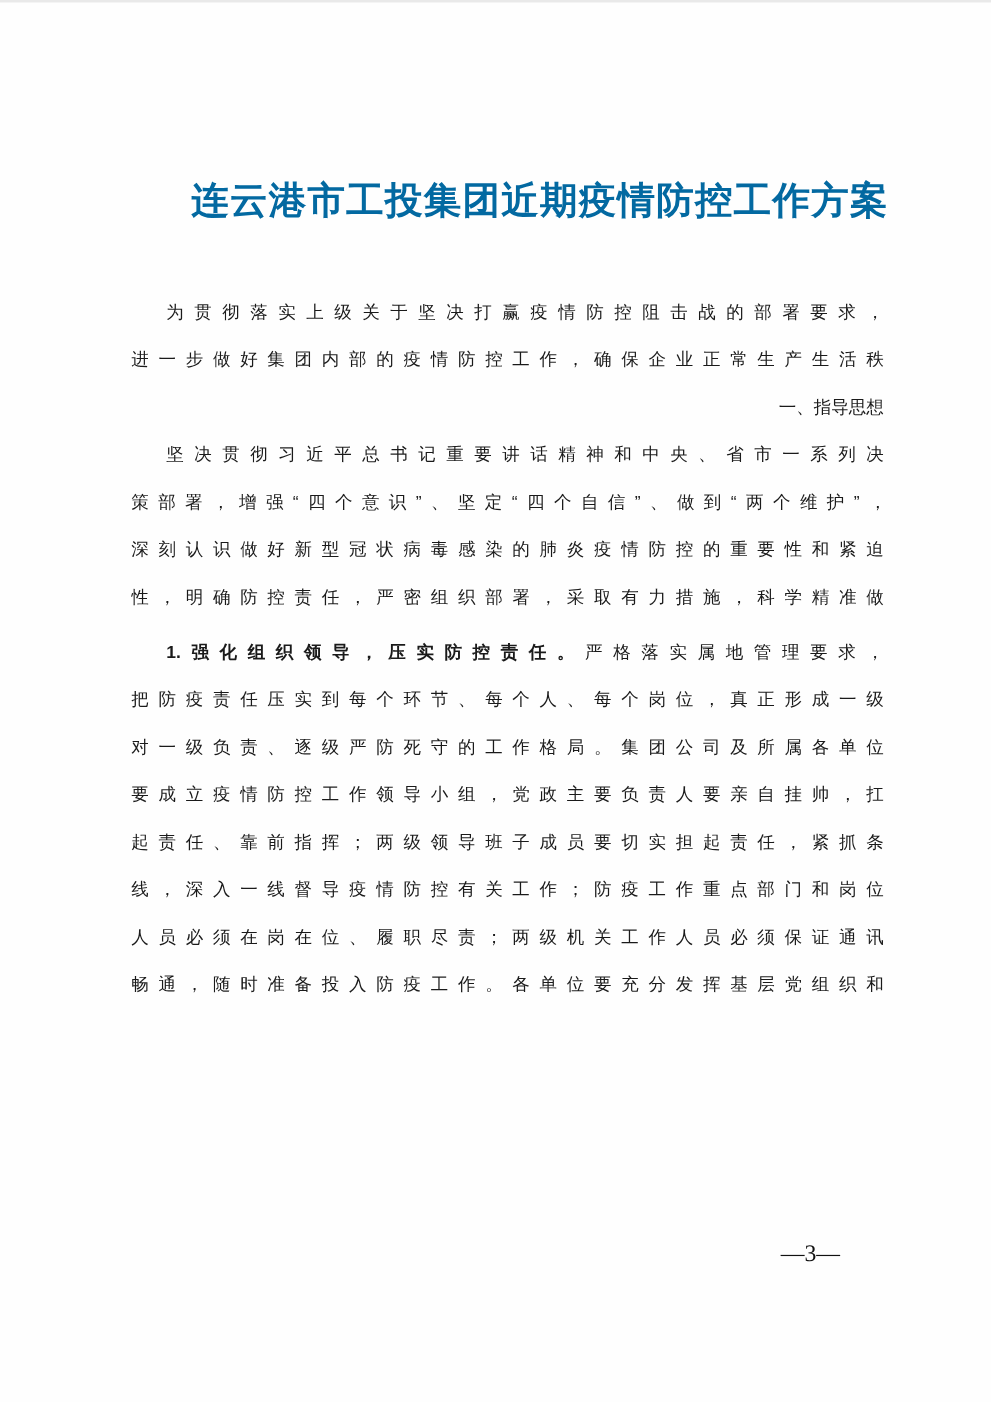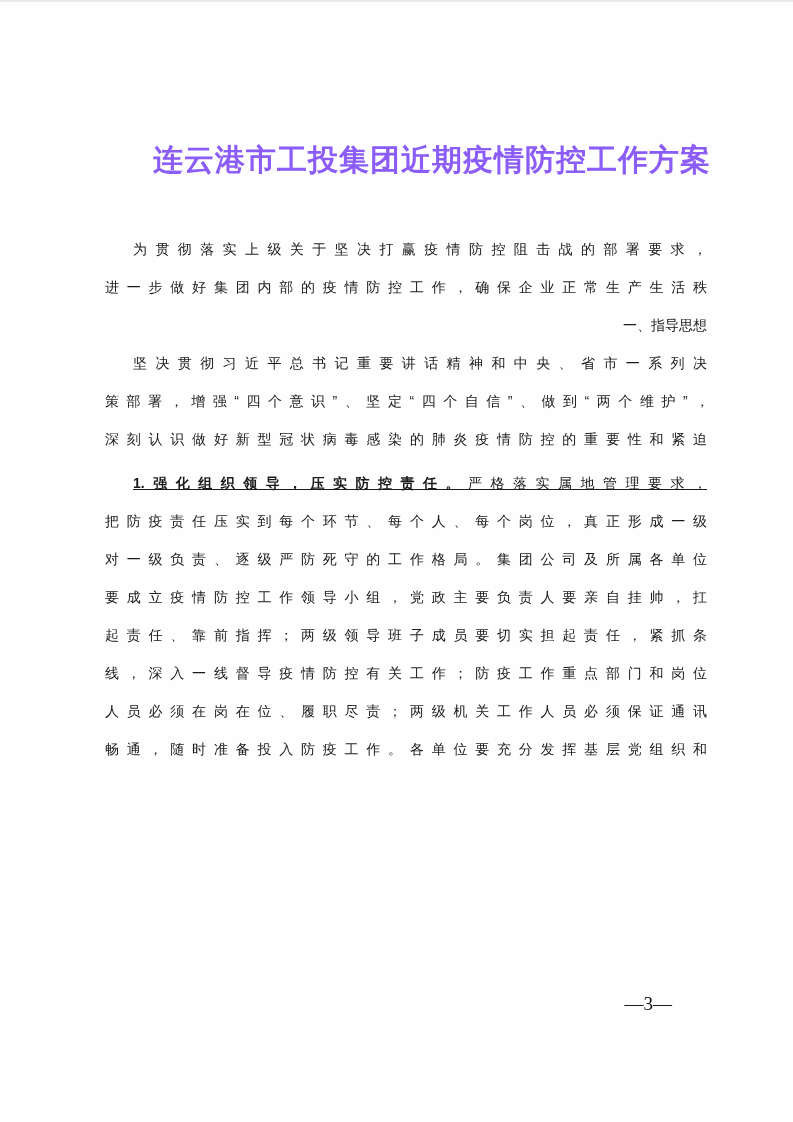--- a/index.html
+++ b/index.html
@@ -24,21 +24,21 @@
     left: 105px;
     width: 602px;
     margin: 0;
     padding: 0 0 0 48px;
     box-sizing: border-box;
     text-align: center;
     font-size: 30px;
     font-weight: 600;
     letter-spacing: 1px;
     white-space: nowrap;
-    color: #8b5cf6;
+    color: #0369a1;
   }
   .body-text {
     position: absolute;
     left: 105px;
     top: 228px;
     width: 602px;
     font-size: 14px;
     line-height: 38px;
     color: #1a1a1a;
   }
@@ -47,21 +47,21 @@
     overflow: hidden;
     white-space: nowrap;
   }
   .line.justify {
     white-space: normal;
     text-align: justify;
     text-align-last: justify;
   }
   .line.indent { text-indent: 2em; text-align: right; }
   .line.tight  { letter-spacing: -2.2px; }
-  .line.gap    { margin-top: 6px; text-decoration: underline; }
+  .line.gap    { margin-top: 6px; }
   .line b      { font-weight: 700; }
   .pagenum {
     position: absolute;
     top: 988px;
     right: 121px;
     font-family: "Liberation Serif", serif;
     font-size: 19px;
     line-height: 28px;
     color: #111;
   }
@@ -72,20 +72,21 @@
 <div class="page">
   <h1 class="title">连云港市工投集团近期疫情防控工作方案</h1>
 
   <div class="body-text">
       <div class="line justify indent">为贯彻落实上级关于坚决打赢疫情防控阻击战的部署要求，</div>
       <div class="line justify">进一步做好集团内部的疫情防控工作，确保企业正常生产生活秩</div>
       <div class="line indent">一、指导思想</div>
       <div class="line justify indent">坚决贯彻习近平总书记重要讲话精神和中央、省市一系列决</div>
       <div class="line justify tight">策部署，增强“四个意识”、坚定“四个自信”、做到“两个维护”，</div>
       <div class="line justify">深刻认识做好新型冠状病毒感染的肺炎疫情防控的重要性和紧迫</div>
+      <div class="line justify">性，明确防控责任，严密组织部署，采取有力措施，科学精准做</div>
       <div class="line justify indent gap"><b>1.强化组织领导，压实防控责任。</b>严格落实属地管理要求，</div>
       <div class="line justify">把防疫责任压实到每个环节、每个人、每个岗位，真正形成一级</div>
       <div class="line justify">对一级负责、逐级严防死守的工作格局。集团公司及所属各单位</div>
       <div class="line justify">要成立疫情防控工作领导小组，党政主要负责人要亲自挂帅，扛</div>
       <div class="line justify">起责任、靠前指挥；两级领导班子成员要切实担起责任，紧抓条</div>
       <div class="line justify">线，深入一线督导疫情防控有关工作；防疫工作重点部门和岗位</div>
       <div class="line justify">人员必须在岗在位、履职尽责；两级机关工作人员必须保证通讯</div>
       <div class="line justify">畅通，随时准备投入防疫工作。各单位要充分发挥基层党组织和</div>
     </div>
 

